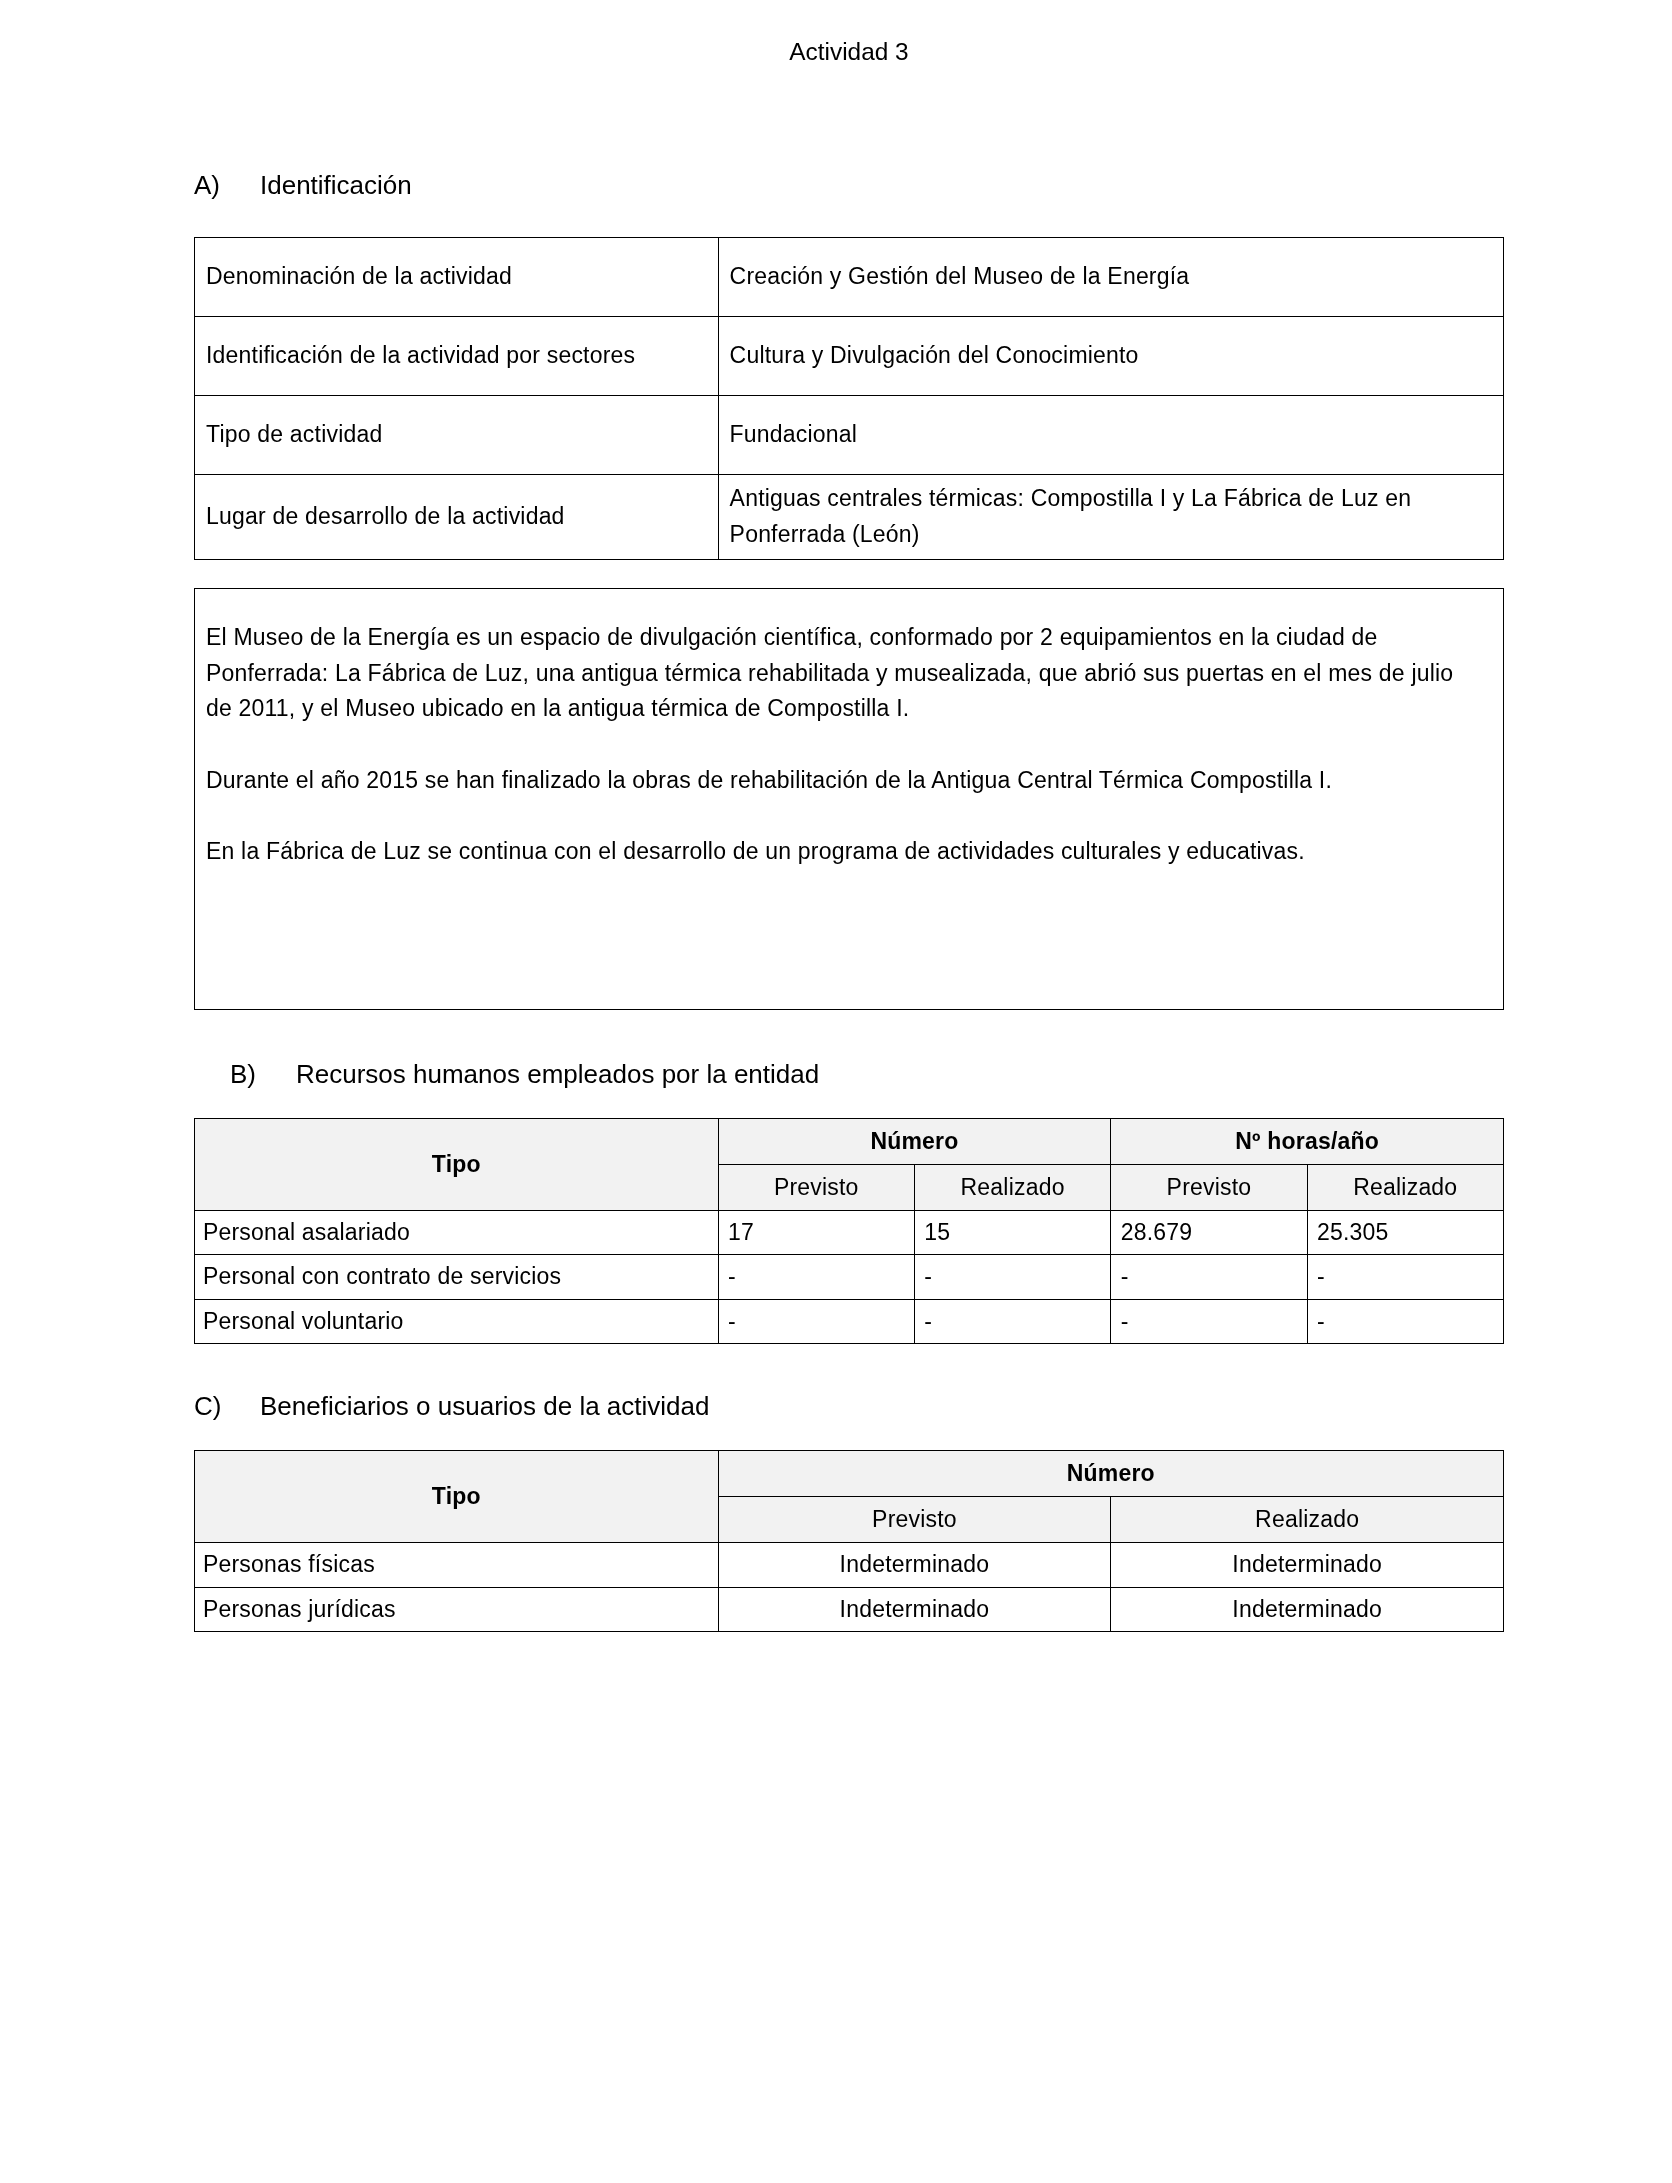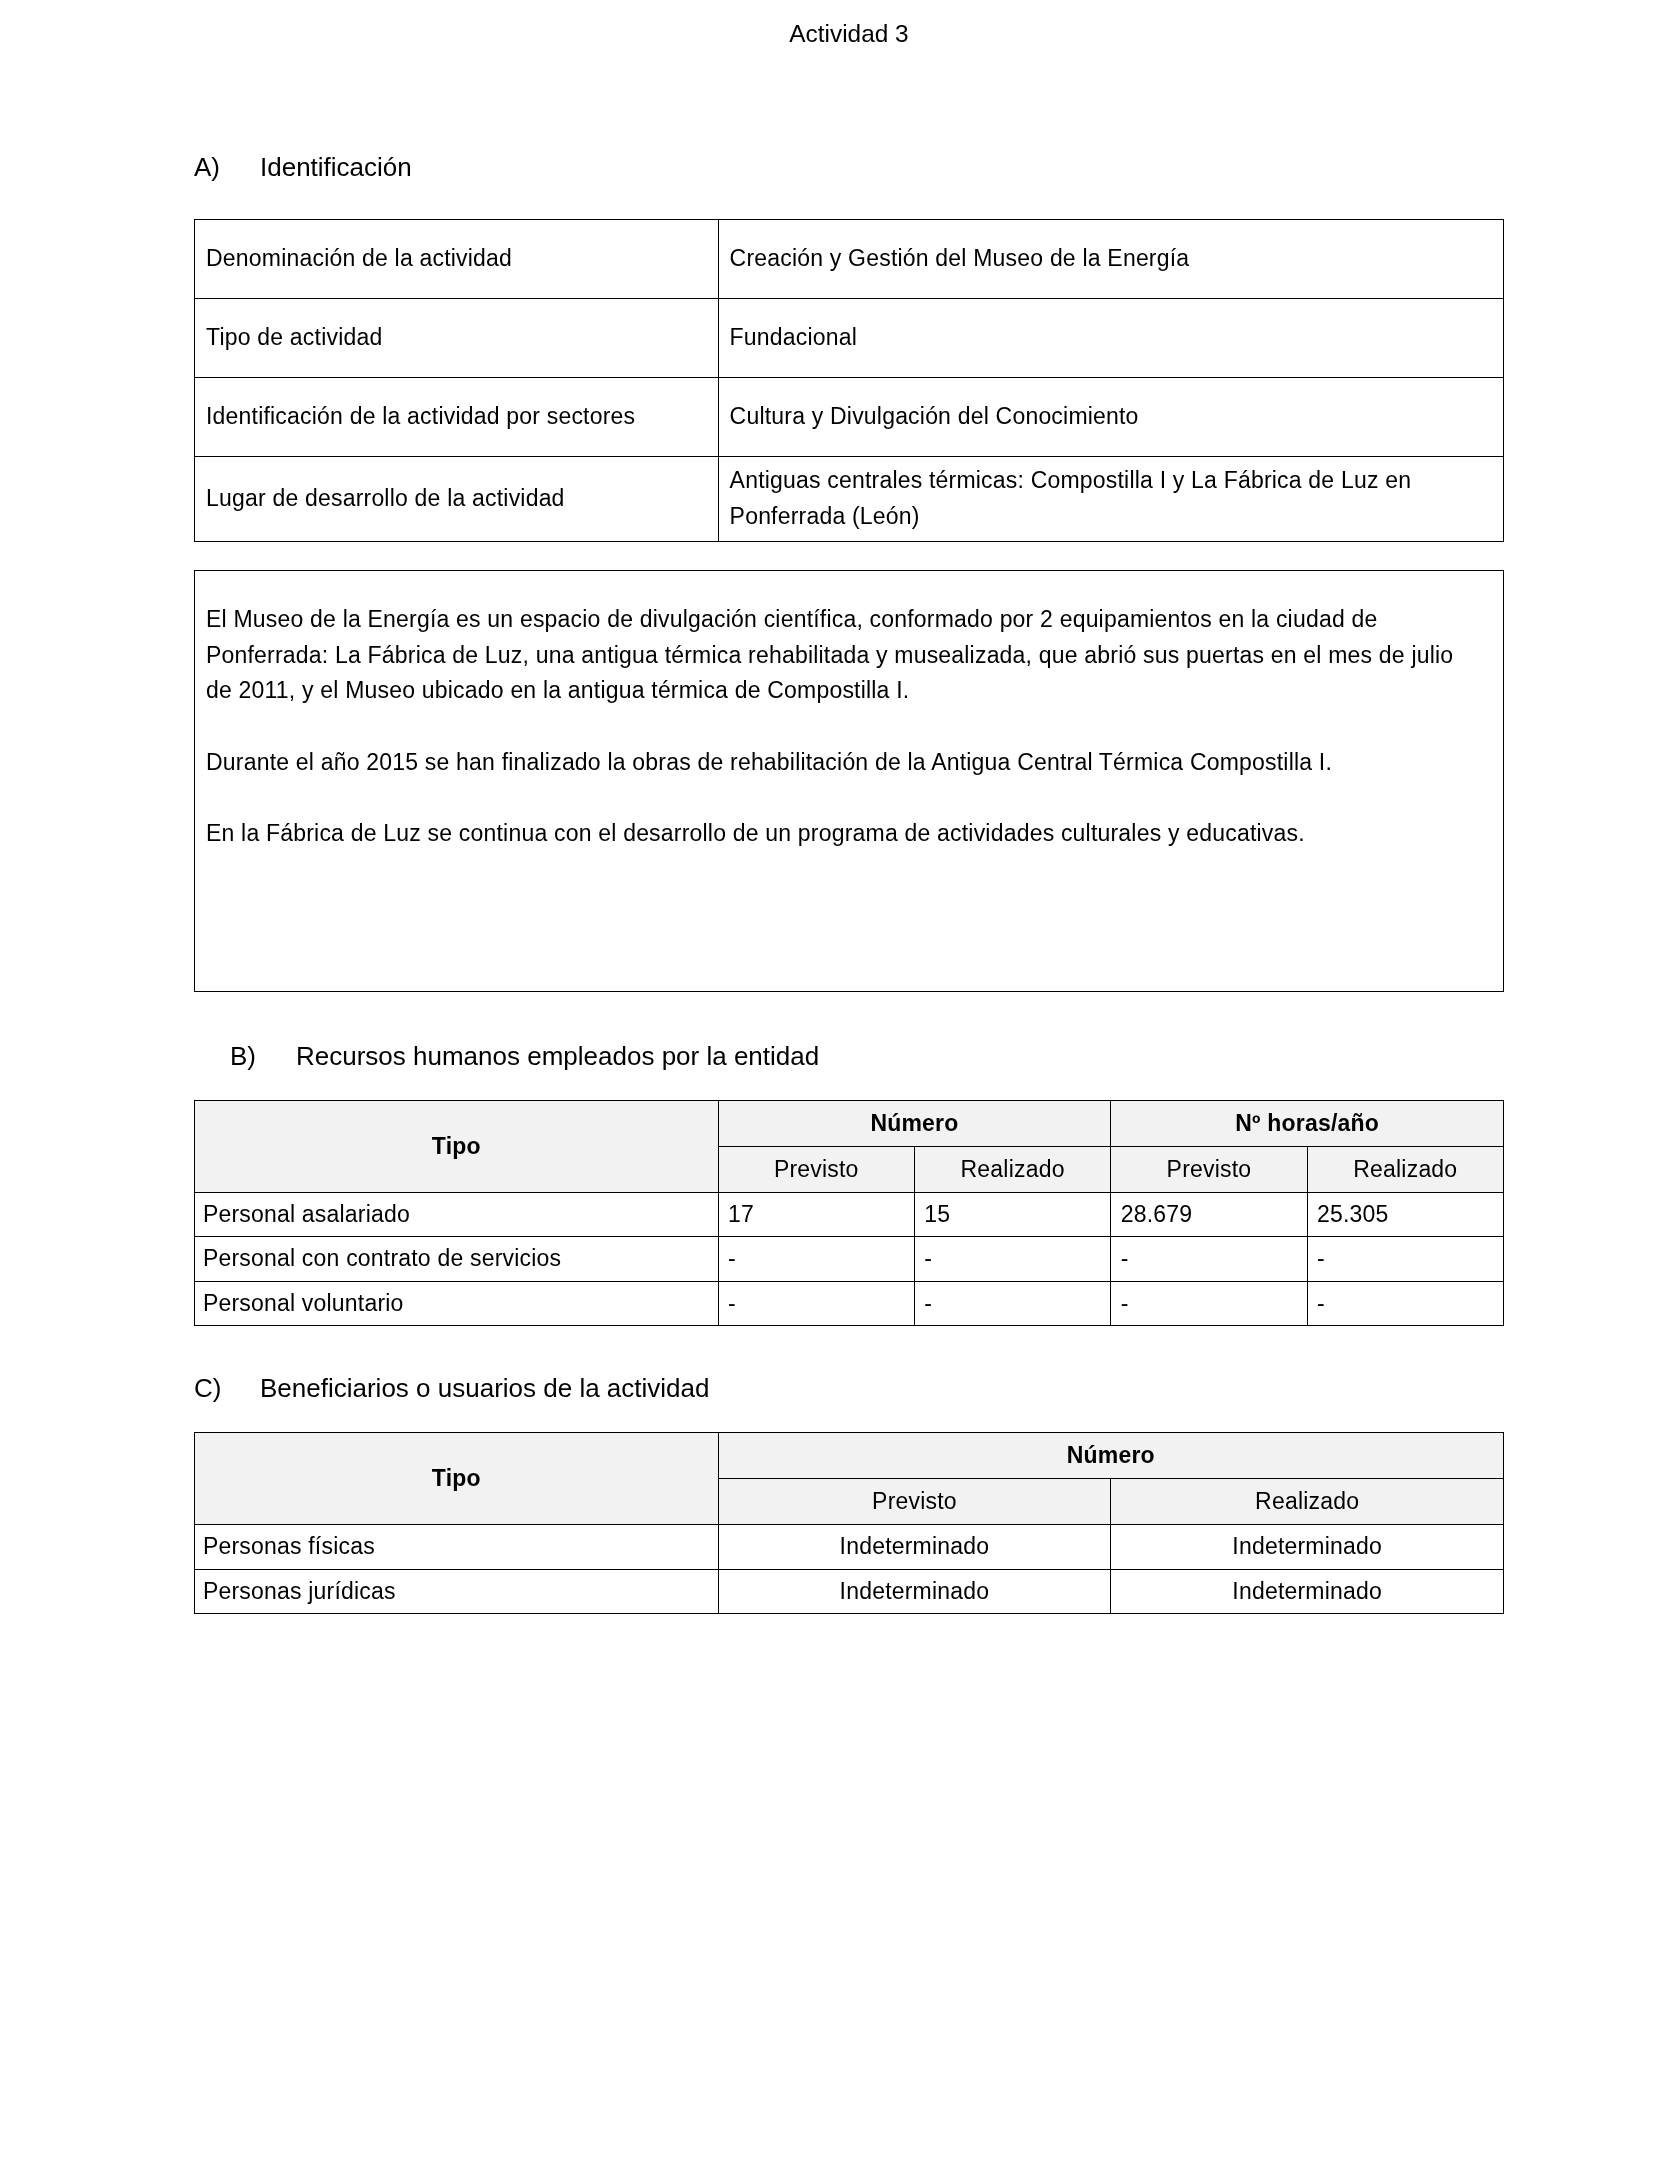--- a/index.html
+++ b/index.html
@@ -8,21 +8,21 @@
     padding: 0;
     background: #ffffff;
   }
   .page {
     position: relative;
     width: 1672px;
     height: 2183px;
     background: #ffffff;
     color: #000000;
     font-family: "Liberation Sans", "DejaVu Sans", sans-serif;
-    padding: 20px 168px 0 194px;
+    padding: 38px 168px 0 194px;
     overflow: hidden;
   }
   .doc-title {
     font-size: 24.4px;
     font-weight: 400;
     text-align: center;
     margin: 0;
   }
   .section-heading {
     font-size: 26px;
@@ -128,26 +128,26 @@
     <span class="letter">A)</span><span class="heading-text">Identificación</span>
   </div>
 
   <table class="id-table">
     <tbody>
       <tr>
         <td class="label-col">Denominación de la actividad</td>
         <td class="value-col">Creación y Gestión del Museo de la Energía</td>
       </tr>
       <tr>
+        <td class="label-col">Identificación de la actividad por sectores</td>
+        <td class="value-col">Cultura y Divulgación del Conocimiento</td>
+      </tr>
+      <tr>
         <td class="label-col">Tipo de actividad</td>
         <td class="value-col">Fundacional</td>
-      </tr>
-      <tr>
-        <td class="label-col">Identificación de la actividad por sectores</td>
-        <td class="value-col">Cultura y Divulgación del Conocimiento</td>
       </tr>
       <tr>
         <td class="label-col">Lugar de desarrollo de la actividad</td>
         <td class="value-col">Antiguas centrales térmicas: Compostilla I y La Fábrica de Luz en Ponferrada (León)</td>
       </tr>
     </tbody>
   </table>
 
 
   <div class="desc-box">

